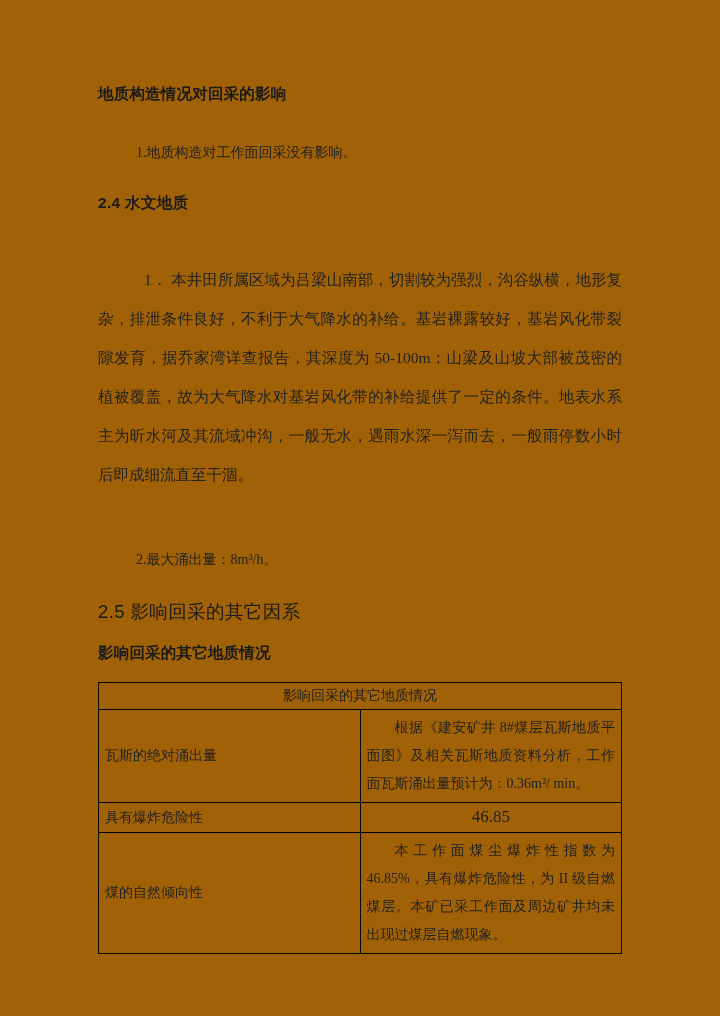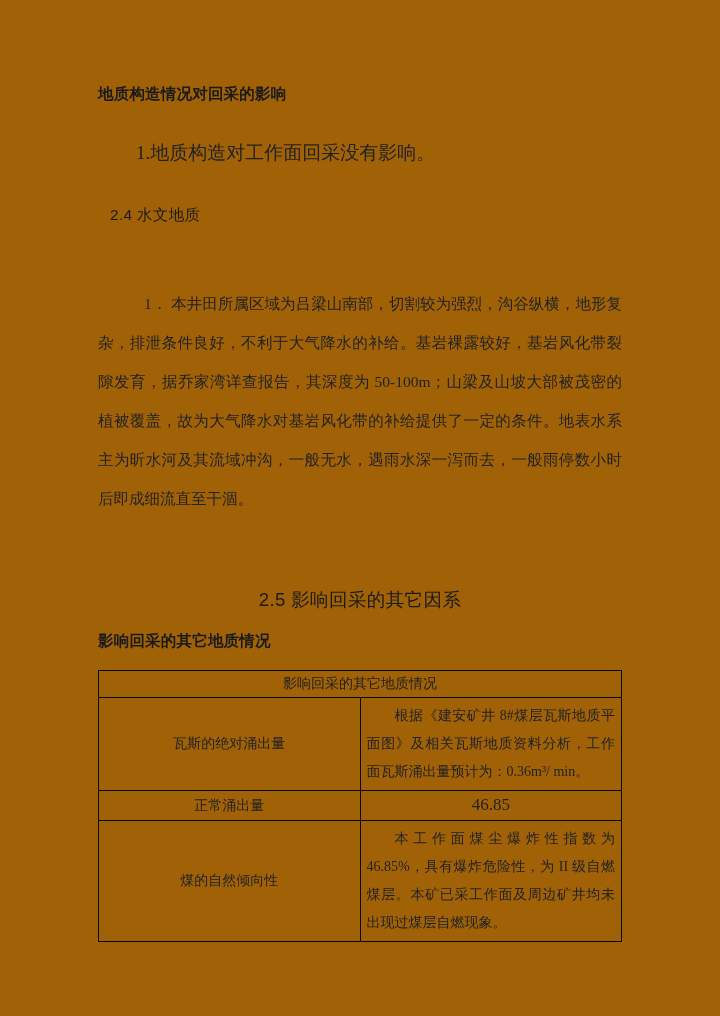--- a/index.html
+++ b/index.html
@@ -31,52 +31,51 @@
   .h-bold {
     font-family: "Liberation Sans", "DejaVu Sans", sans-serif;
     font-weight: bold;
     font-size: 15.5px;
     line-height: 1.35;
     margin: 0;
     letter-spacing: 0.2px;
   }
   .h-num-small {
     font-family: "Liberation Sans", "DejaVu Sans", sans-serif;
-    font-weight: normal;
+    font-weight: bold;
     font-size: 15.5px;
     line-height: 1.35;
-    margin: 12px;
+    margin: 0;
     letter-spacing: 0.3px;
   }
   .h-num-large {
     font-family: "Liberation Sans", "DejaVu Sans", sans-serif;
     font-weight: normal;
     font-size: 18.5px;
     line-height: 1.35;
     margin: 0;
     letter-spacing: 0.4px;
-    text-align: center;
   }
 
   
   .para {
     font-family: "Liberation Serif", "DejaVu Serif", serif;
     font-size: 15.5px;
     line-height: 39px;
     margin: 0;
     text-align: justify;
     text-justify: inter-ideograph;
     color: #222;
   }
   .para.indent {
     text-indent: 46px;
   }
   .listline {
     font-family: "Liberation Serif", "DejaVu Serif", serif;
-    font-size: 19px;
+    font-size: 14px;
     line-height: 36px;
     margin: 0;
     padding-left: 38px;
     color: #222;
   }
 
   .sp-a { height: 30px; }
   .sp-b { height: 22px; }
   .sp-c { height: 20px; }
   .sp-d { height: 26px; }
@@ -100,21 +99,20 @@
     padding: 4px 6px;
     vertical-align: middle;
   }
   td.thead {
     text-align: center;
     padding: 6px 6px;
     font-size: 14px;
   }
   td.rowlabel {
     width: 120px;
-    text-align: center;
     font-size: 14px;
     line-height: 1.5;
     margin-top: 20px;
   }
   td.val-center {
     text-align: center;
     font-size: 17px;
     padding: 6px 6px;
   }
   td.val-para {
@@ -148,20 +146,21 @@
     <div class="sp-d"></div>
 
     <p class="para indent">1． 本井田所属区域为吕梁山南部，切割较为强烈，沟谷纵横，地形复杂，排泄条件良好，不利于大气降水的补给。基岩裸露较好，基岩风化带裂隙发育，据乔家湾详查报告，其深度为 50-100m；山梁及山坡大部被茂密的植被覆盖，故为大气降水对基岩风化带的补给提供了一定的条件。地表水系主为昕水河及其流域冲沟，一般无水，遇雨水深一泻而去，一般雨停数小时后即成细流直至干涸。</p>
 
     <div class="sp-e"></div>
 
 
     <div class="sp-f"></div>
 
 
+    <p class="listline">2.最大涌出量：8m³/h。</p>
 
     <div class="sp-g"></div>
 
     <h2 class="h-num-large">2.5 影响回采的其它因系</h2>
 
     <div class="sp-h"></div>
 
     <h3 class="h-bold">影响回采的其它地质情况</h3>
 
     <table class="geo">
@@ -169,21 +168,21 @@
         <tr>
           <td class="thead" colspan="2">影响回采的其它地质情况</td>
         </tr>
 
         <tr>
           <td class="rowlabel">瓦斯的绝对涌出量</td>
           <td class="val-para">根据《建安矿井 8#煤层瓦斯地质平面图》及相关瓦斯地质资料分析，工作面瓦斯涌出量预计为：0.36m³/ min。</td>
         </tr>
 
         <tr>
-          <td class="rowlabel">正常涌出量</td>
+          <td class="rowlabel">具有爆炸危险性</td>
           <td class="val-center">46.85</td>
         </tr>
 
         <tr>
           <td class="rowlabel">煤的自然倾向性</td>
           <td class="val-para">本工作面煤尘爆炸性指数为 46.85%，具有爆炸危险性，为 II 级自燃煤层。本矿已采工作面及周边矿井均未出现过煤层自燃现象。</td>
         </tr>
 
       </tbody>
     </table>

